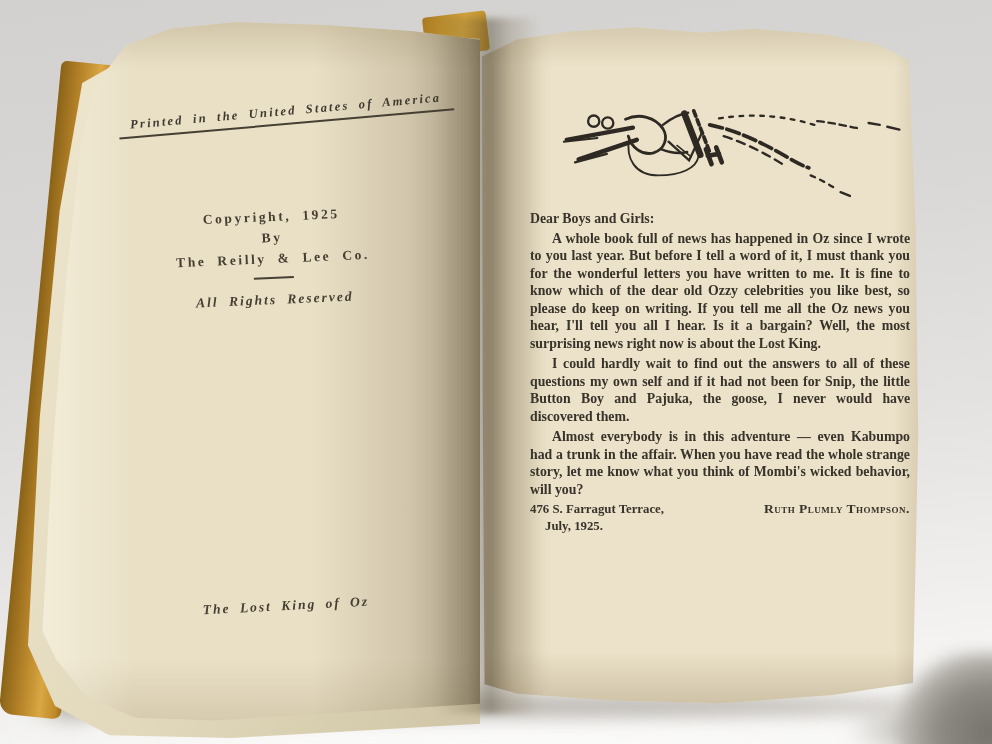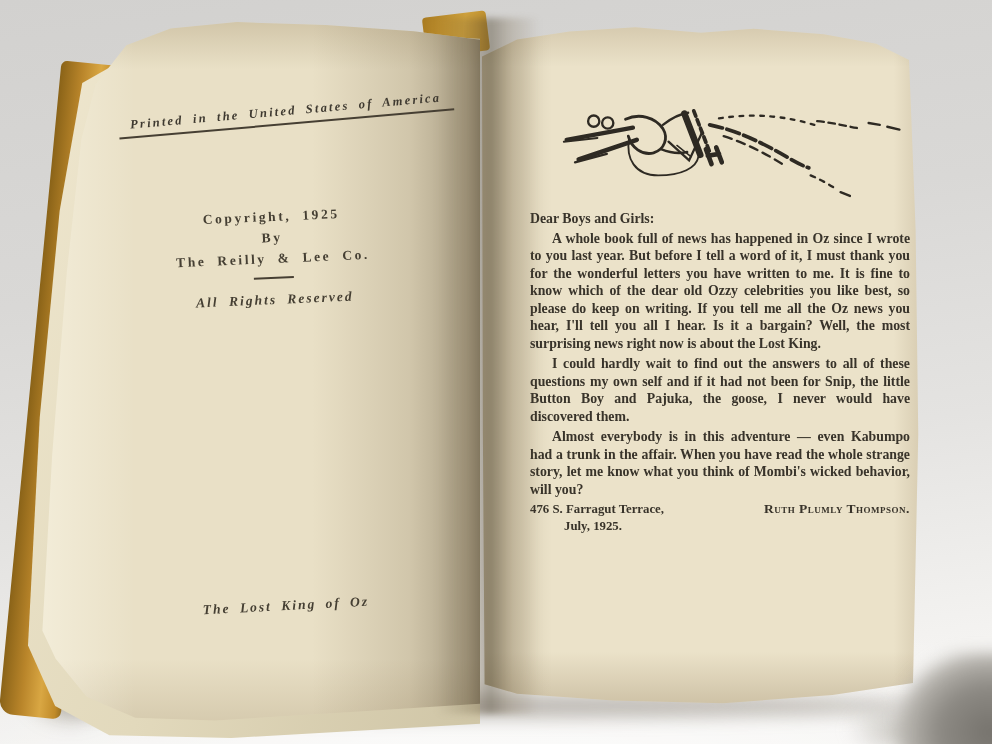--- a/index.html
+++ b/index.html
@@ -71,21 +71,21 @@
       99% 30%,99.6% 60%,98.4% 96.6%,80% 98.4%,55% 99.6%,30% 99.2%,8% 98.2%,.6% 96.8%,.2% 60%);
   }
   .goose-svg{position:absolute; left:50px; top:74px; width:374px; height:104px;}
   .letter{position:absolute; left:48px; top:184px; width:380px; color:#38332a;
     font-size:13.8px; line-height:17.5px; font-weight:bold; text-align:justify;}
   .letter p{margin:0 0 3px 0; text-indent:22px;}
   .salutation{margin:0 0 2px 0 !important; text-indent:0 !important;}
   .sig-block{margin-top:3px; font-size:12.8px; line-height:16.5px;}
   .sig-row{display:flex; justify-content:space-between; align-items:baseline;}
   .signature{font-variant:small-caps; letter-spacing:.5px; font-size:13.5px;}
-  .sig-indent{margin-left:34px;}
+  .sig-indent{margin-left:15px;}
 
   
   .corner-blob{position:absolute; left:898px; top:652px; width:150px; height:130px; z-index:6;
     background:radial-gradient(ellipse at 62% 62%, #75726c 0%, #8d8a84 40%, #b7b4ae 65%, rgba(220,218,214,0) 78%);
     filter:blur(7px);}
   .corner-blob2{position:absolute; left:845px; top:700px; width:120px; height:60px; z-index:5;
     background:radial-gradient(ellipse, rgba(170,166,158,.7), rgba(170,166,158,0) 70%); filter:blur(8px);}
 </style>
 </head>
 <body>

